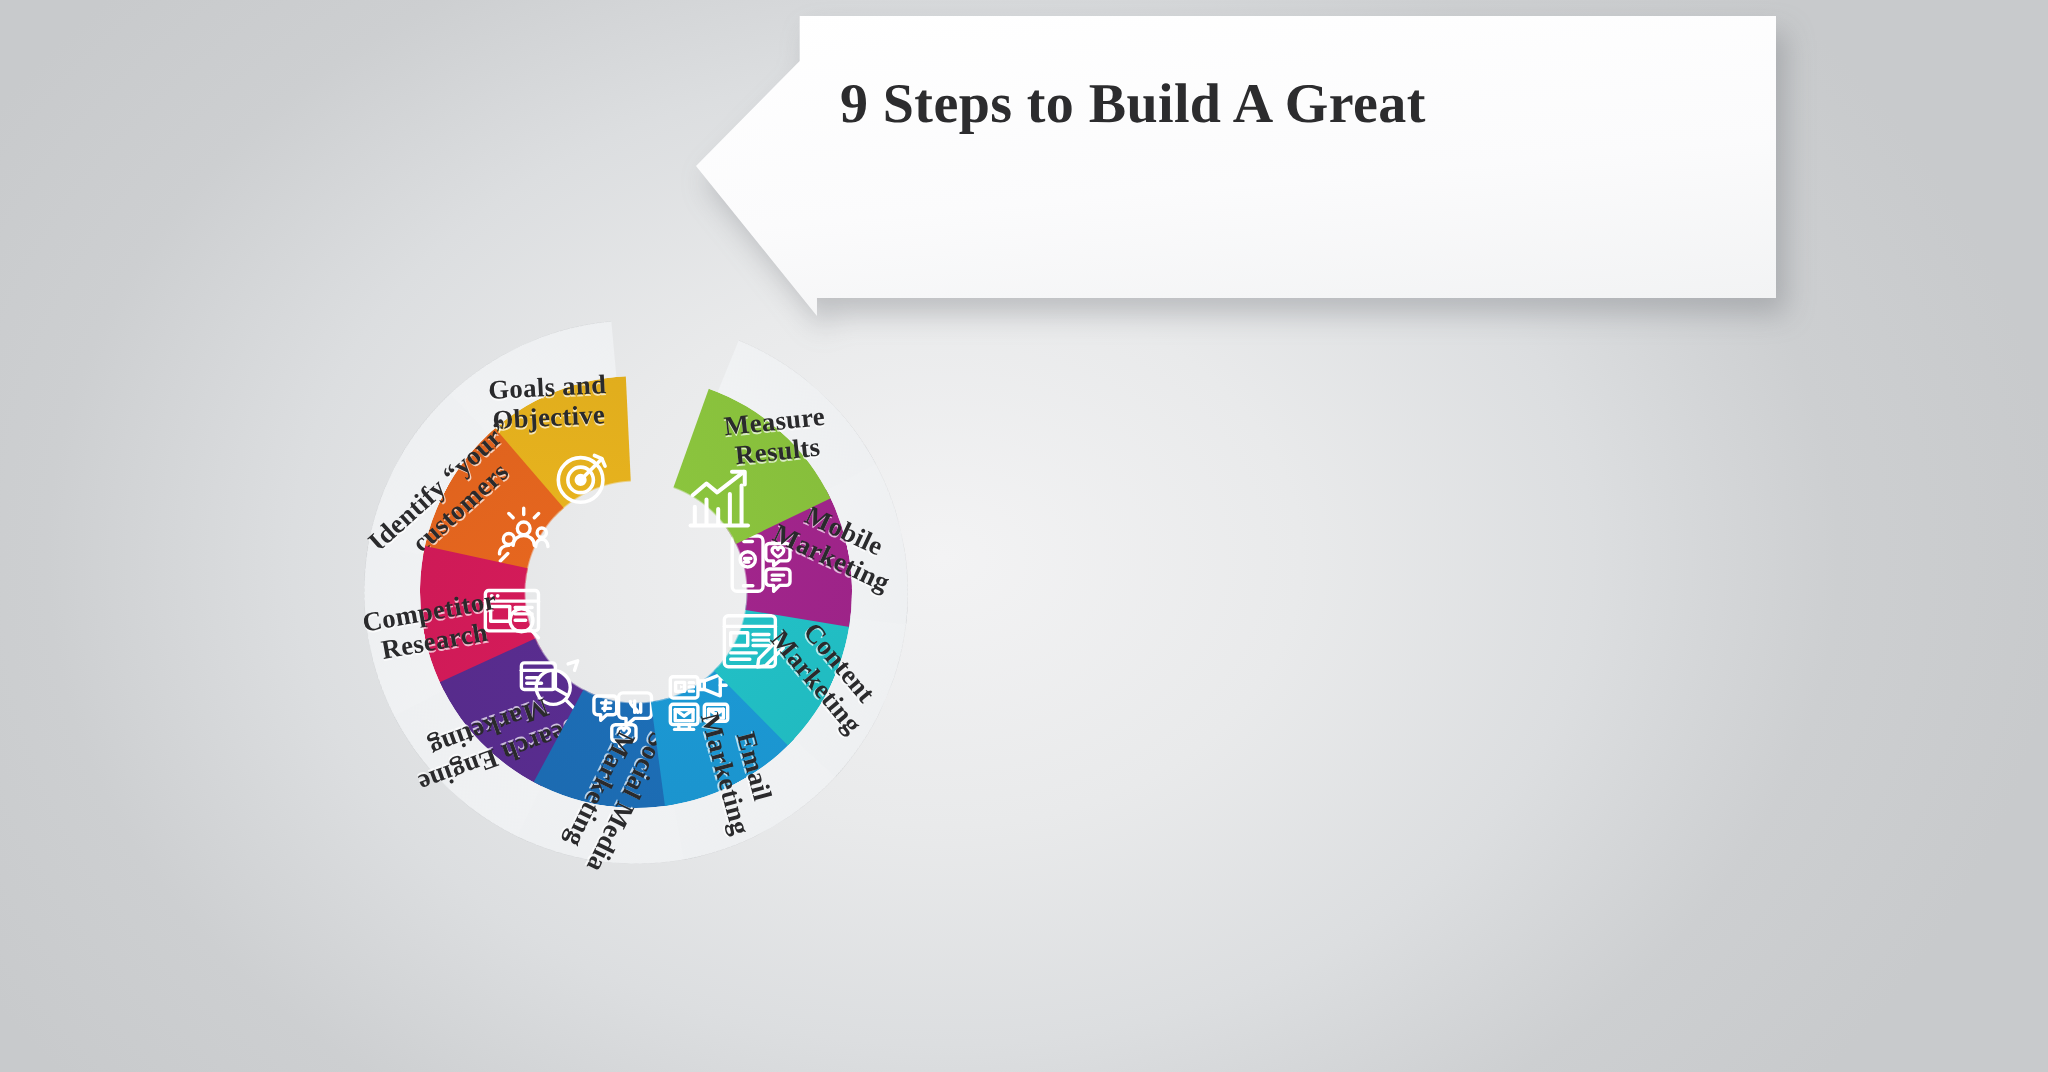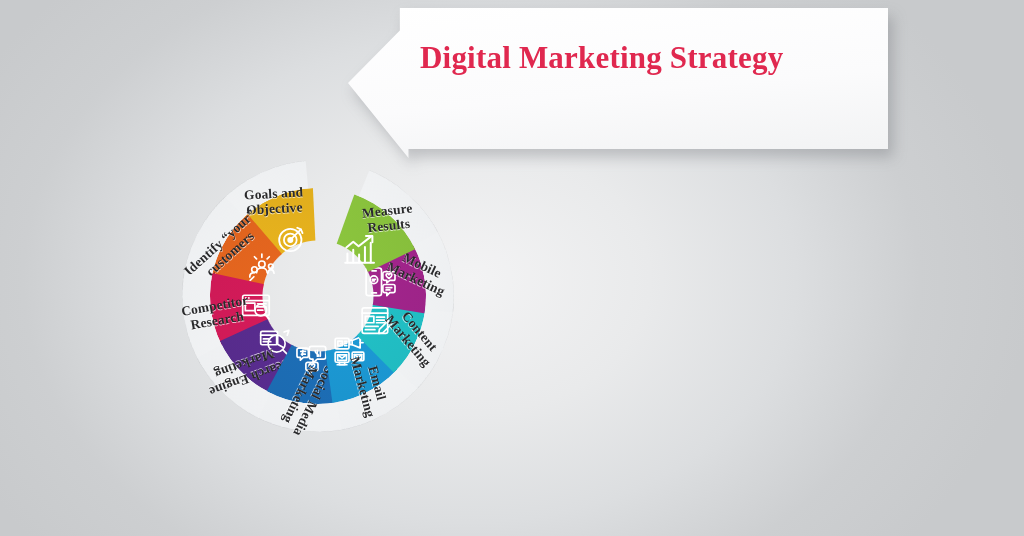--- a/index.html
+++ b/index.html
@@ -251,17 +251,17 @@
           </svg>
         </div>
       </div>
       <div class="lbl" style="left: 3.58958px; top: -93.2871px; transform: rotate(-366deg);">Measure
 Results</div>
     </div>
 
   <div id="banner">
     <div id="bannerShape"></div>
     <div id="bannerText">
-      <div id="line2">Digital Marketing Strategy</div>
+      <div id="line1">9 Steps to Build A Great</div>
     </div>
   </div>
 
 </div>
 
 </body></html>

